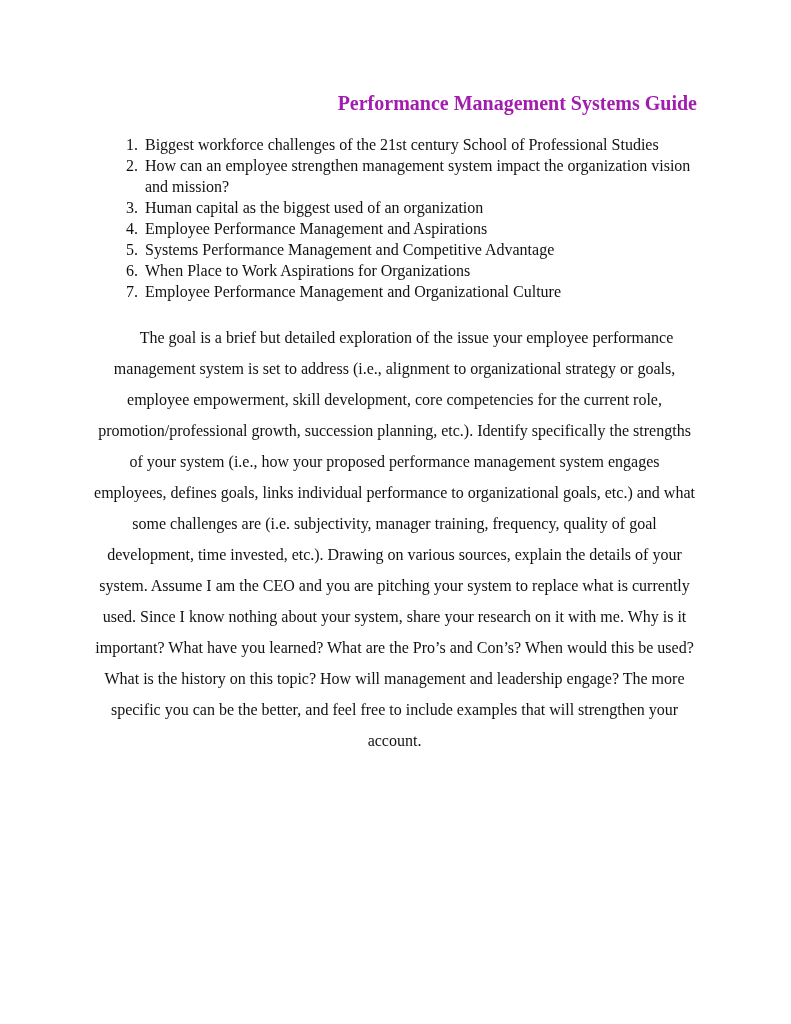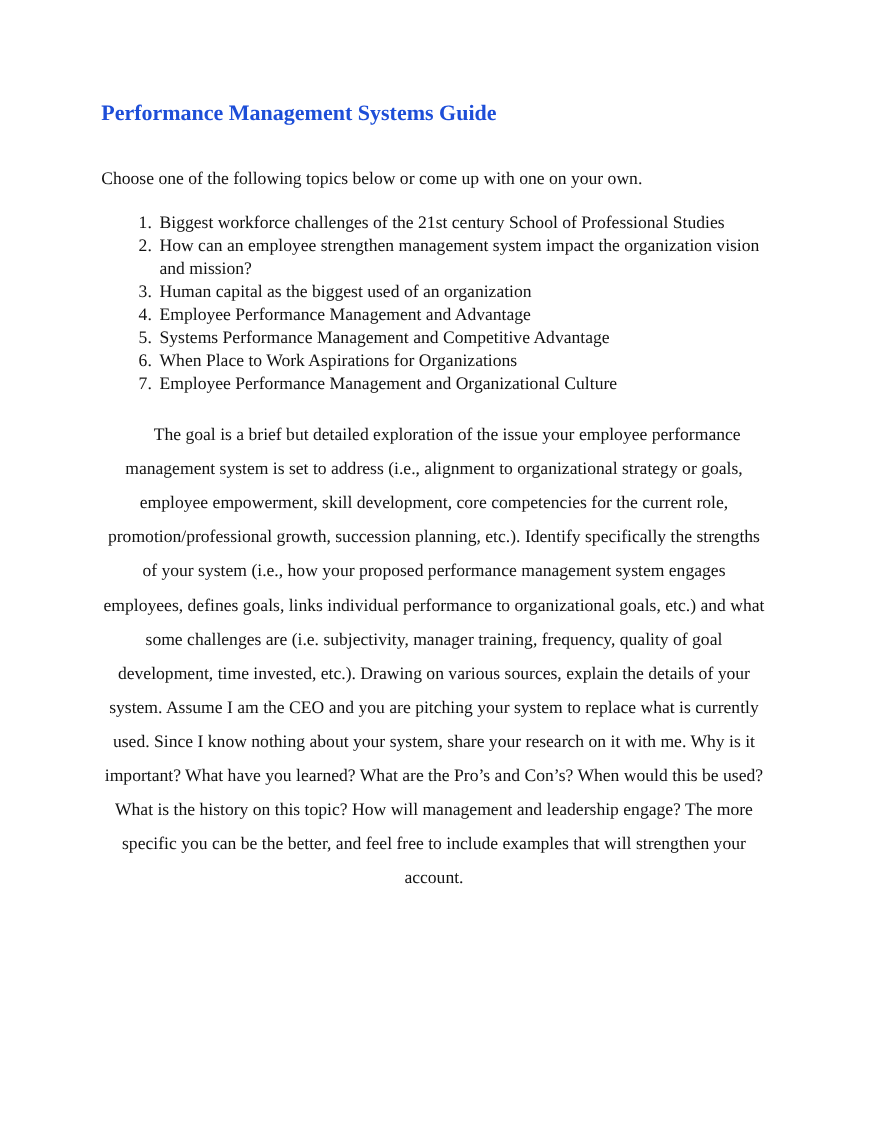--- a/index.html
+++ b/index.html
@@ -16,22 +16,22 @@
     font-family: "Liberation Serif", "DejaVu Serif", serif;
     box-sizing: border-box;
     padding: 90px 94px 0 92px;
     overflow: hidden;
   }
   .doc-title {
     margin: 0;
     font-size: 20px;
     line-height: 26px;
     font-weight: bold;
-    text-align: left;
-    color: #1d4ed8;
+    text-align: right;
+    color: #a21caf;
   }
   .intro {
     margin: 36px 0 0 0;
     font-size: 16px;
     line-height: 22px;
   }
   ol.topics {
     margin: 18px 0 0 0;
     padding: 0 0 0 50px;
     font-size: 16px;
@@ -51,27 +51,26 @@
     text-align: center;
   }
 </style>
 </head>
 <body>
 
 <div class="page">
 
   <h1 class="doc-title">Performance Management Systems Guide</h1>
 
-  <p class="intro">Choose one of the following topics below or come up with one on your own.</p>
 
   <ol class="topics">
     <li>Biggest workforce challenges of the 21st century School of Professional Studies</li>
     <li>How can an employee strengthen management system impact the organization vision and mission?</li>
     <li>Human capital as the biggest used of an organization</li>
-    <li>Employee Performance Management and Advantage</li>
+    <li>Employee Performance Management and Aspirations</li>
     <li>Systems Performance Management and Competitive Advantage</li>
     <li>When Place to Work Aspirations for Organizations</li>
     <li>Employee Performance Management and Organizational Culture</li>
   </ol>
 
   <p class="body-paragraph">The goal is a brief but detailed exploration of the issue your employee performance management system is set to address (i.e., alignment to organizational strategy or goals, employee empowerment, skill development, core competencies for the current role, promotion/professional growth, succession planning, etc.). Identify specifically the strengths of your system (i.e., how your proposed performance management system engages employees, defines goals, links individual performance to organizational goals, etc.) and what some challenges are (i.e. subjectivity, manager training, frequency, quality of goal development, time invested, etc.). Drawing on various sources, explain the details of your system. Assume I am the CEO and you are pitching your system to replace what is currently used. Since I know nothing about your system, share your research on it with me. Why is it important? What have you learned? What are the Pro’s and Con’s? When would this be used? What is the history on this topic? How will management and leadership engage? The more specific you can be the better, and feel free to include examples that will strengthen your account.</p>
 
 </div>
 
 </body></html>

